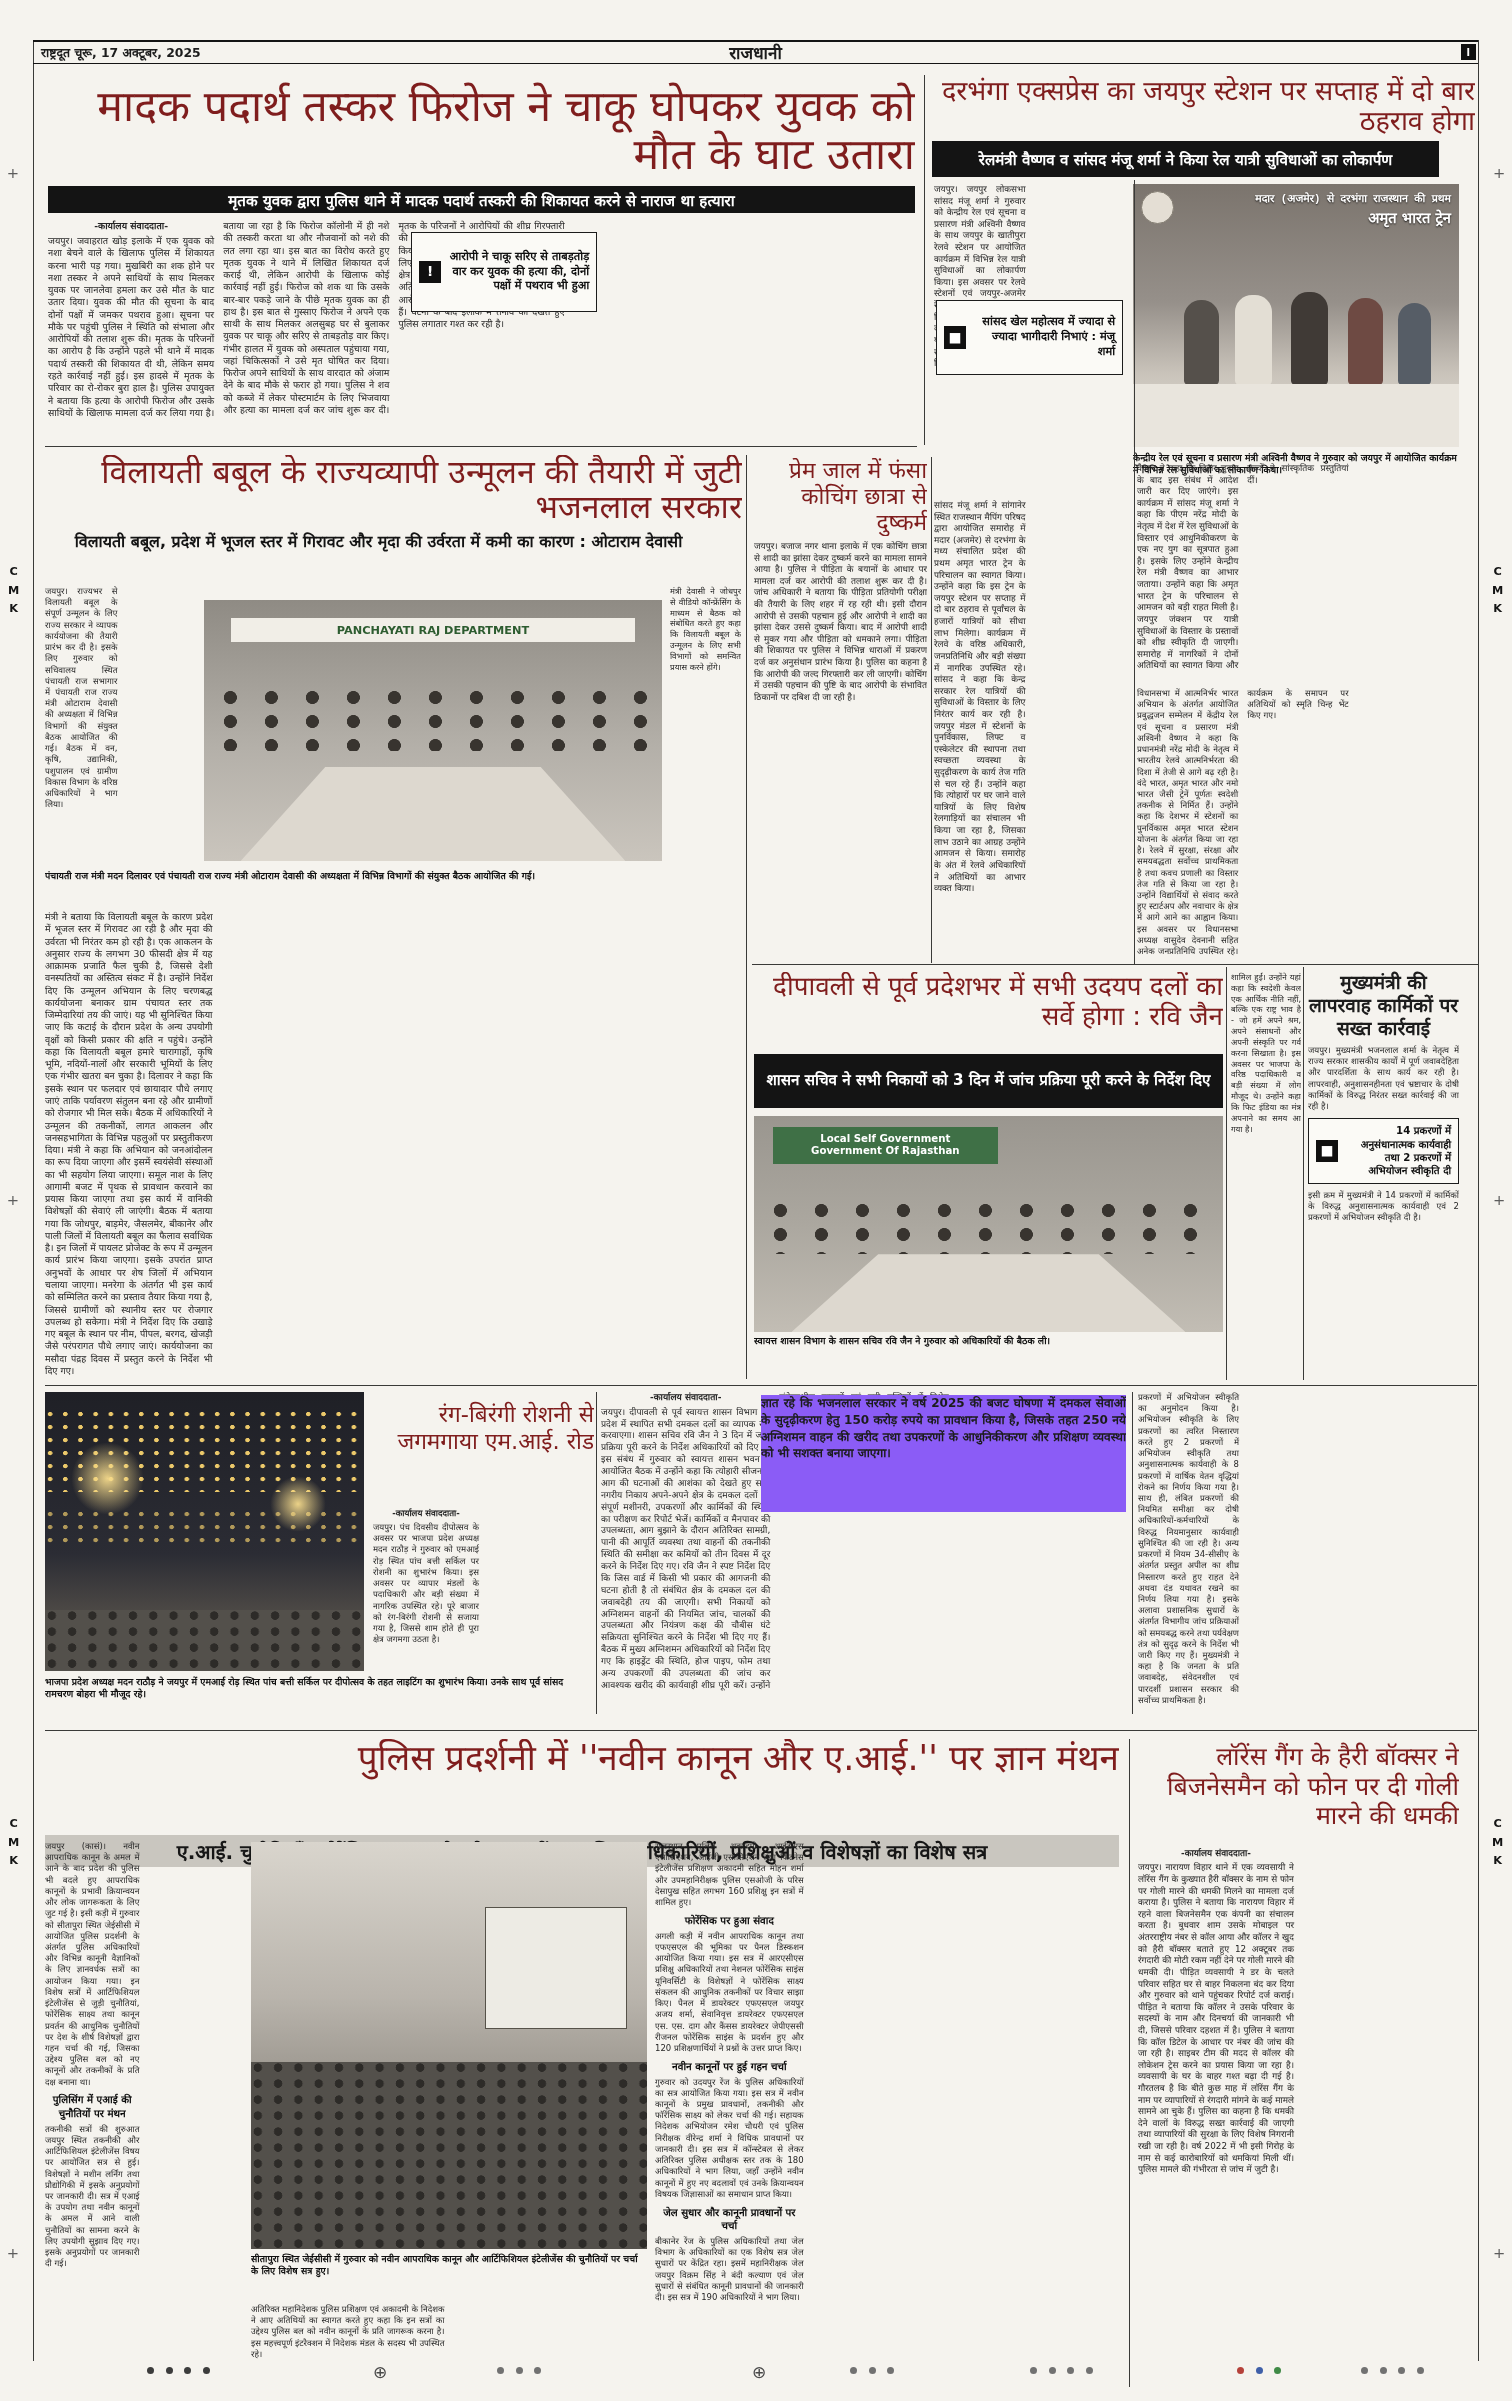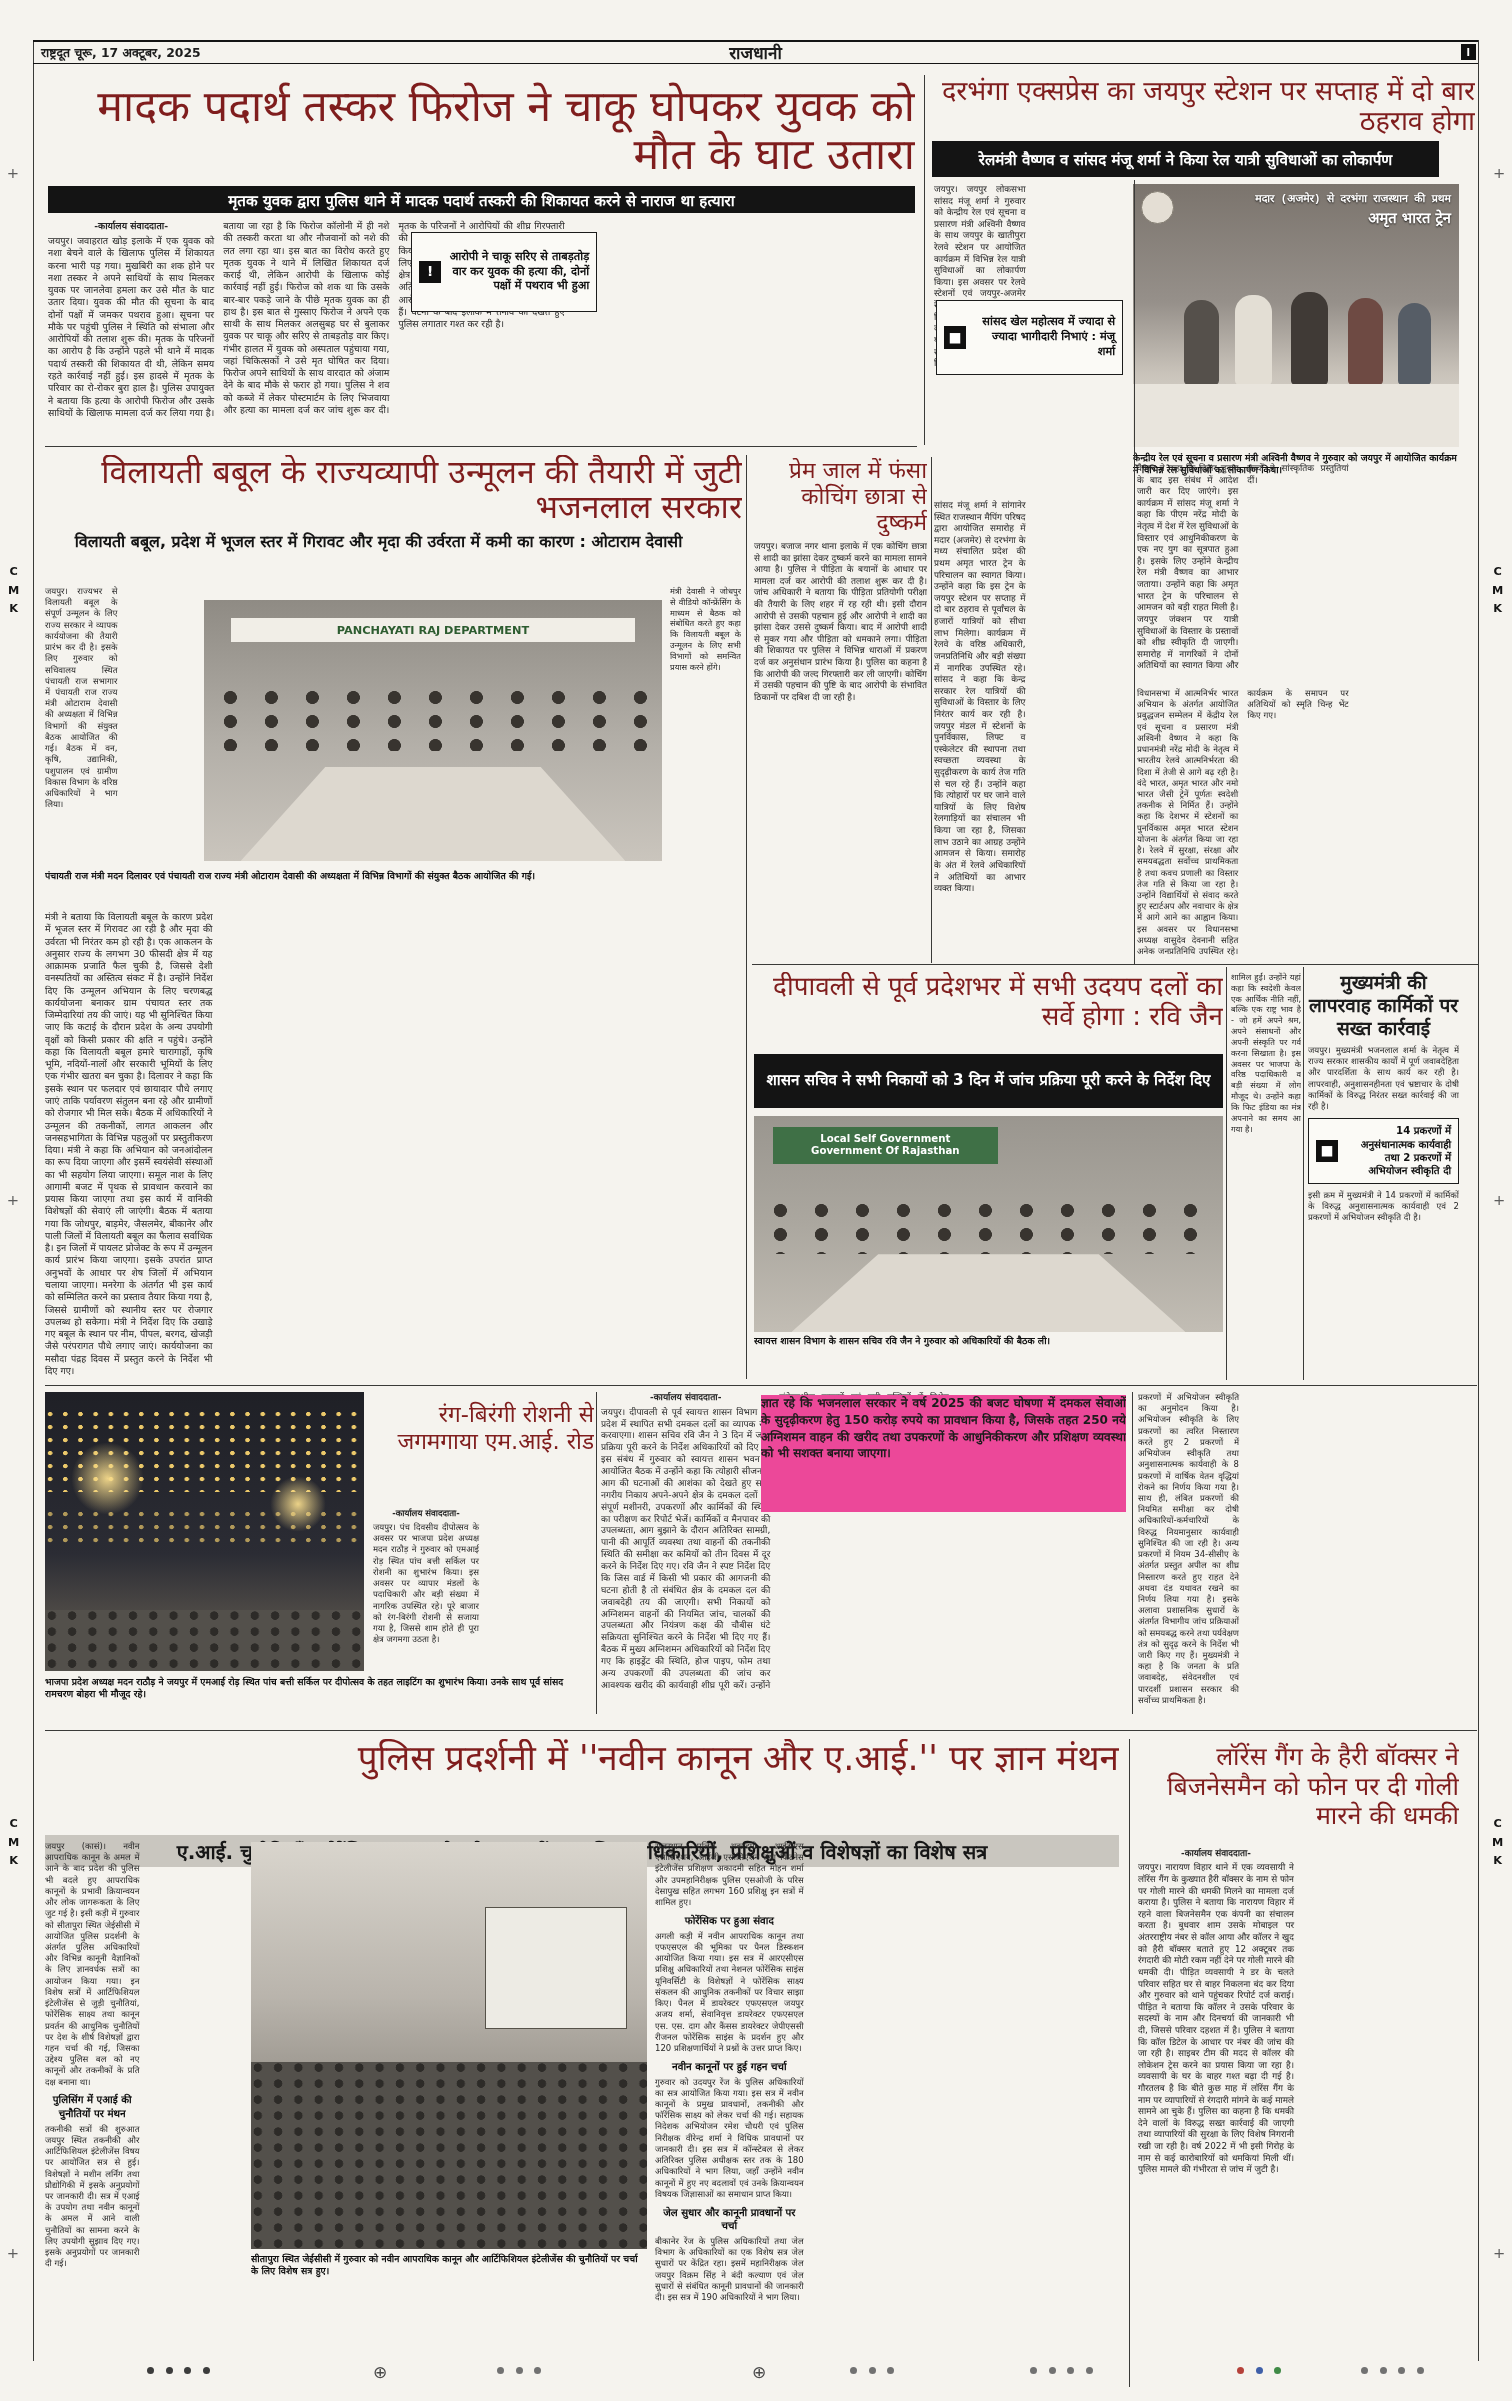--- a/index.html
+++ b/index.html
@@ -74,21 +74,21 @@
   #coaching-headline { left:754px; top:458px; width:173px; height:78px; font-size:22.6px; line-height:1.15; }
   #coaching-body { left:754px; top:541px; width:173px; height:419px; font-size:8.8px; }
   #div-coach-rail { left:931px; top:457px; height:506px; }
   #hline-mid { left:752px; top:964px; width:726px; }
 
   
   #survey-headline { left:754px; top:972px; width:469px; height:77px; font-size:26px; line-height:1.15; }
   #survey-subhead  { left:754px; top:1054px; width:469px; height:54px; font-size:15.2px; line-height:1.3; }
   #survey-photo { left:754px; top:1116px; width:469px; height:216px; }
   #survey-caption { left:754px; top:1335px; width:469px; height:24px; }
-  #survey-lead { position:absolute; left:761px; top:1395px; width:365px; height:117px; background:#ec4899;
+  #survey-lead { position:absolute; left:761px; top:1395px; width:365px; height:117px; background:#8b5cf6;
                  font-size:12px; font-weight:800; line-height:1.4; text-align:justify; overflow:hidden; z-index:3; }
   #survey-body { left:601px; top:1392px; width:526px; height:322px; font-size:9px; }
 
   
   #cm-block { position:absolute; left:1308px; top:971px; width:151px; height:409px; overflow:hidden; }
   #cm-headline { font-size:19px; font-weight:800; text-align:center; line-height:1.2; margin-bottom:5.6px; }
   #cm-body1, #cm-body2 { font-size:8.5px; line-height:1.32; text-align:justify; color:#262626; }
   #cm-box { margin:5.6px 0; font-size:10.2px; line-height:1.3; }
   #cm-body3 { left:1138px; top:1392px; width:321px; height:322px; font-size:8.5px; }
 
@@ -300,20 +300,23 @@
   <div class="body-text cols-2" id="expo-left">
     <p>जयपुर (कासं)। नवीन आपराधिक कानून के अमल में आने के बाद प्रदेश की पुलिस भी बदले हुए आपराधिक कानूनों के प्रभावी क्रियान्वयन और लोक जागरूकता के लिए जुट गई है। इसी कड़ी में गुरुवार को सीतापुरा स्थित जेईसीसी में आयोजित पुलिस प्रदर्शनी के अंतर्गत पुलिस अधिकारियों और विभिन्न कानूनी वैज्ञानिकों के लिए ज्ञानवर्धक सत्रों का आयोजन किया गया। इन विशेष सत्रों में आर्टिफिशियल इंटेलीजेंस से जुड़ी चुनौतियां, फोरेंसिक साक्ष्य तथा कानून प्रवर्तन की आधुनिक चुनौतियों पर देश के शीर्ष विशेषज्ञों द्वारा गहन चर्चा की गई, जिसका उद्देश्य पुलिस बल को नए कानूनों और तकनीकों के प्रति दक्ष बनाना था।</p>
     <h4 class="crosshead">पुलिसिंग में एआई की चुनौतियों पर मंथन</h4>
     <p>तकनीकी सत्रों की शुरुआत जयपुर स्थित तकनीकी और आर्टिफिशियल इंटेलीजेंस विषय पर आयोजित सत्र से हुई। विशेषज्ञों ने मशीन लर्निंग तथा प्रौद्योगिकी में इसके अनुप्रयोगों पर जानकारी दी। सत्र में एआई के उपयोग तथा नवीन कानूनों के अमल में आने वाली चुनौतियों का सामना करने के लिए उपयोगी सुझाव दिए गए। इसके अनुप्रयोगों पर जानकारी दी गई।</p>
   </div>
   <div class="photo" id="expo-photo" style="background:linear-gradient(180deg,#d9d5cd 0%,#b9b4ac 38%,#8e8981 68%,#6f6a62 100%);">
     <div class="ph-screen"></div>
     <div class="crowd" style="height:46%;"></div>
   </div>
   <div class="caption" id="expo-caption">सीतापुरा स्थित जेईसीसी में गुरुवार को नवीन आपराधिक कानून और आर्टिफिशियल इंटेलीजेंस की चुनौतियों पर चर्चा के लिए विशेष सत्र हुए।</div>
+  <div class="body-text cols-2" id="expo-bottom">
+    <p>अतिरिक्त महानिदेशक पुलिस प्रशिक्षण एवं अकादमी के निदेशक ने आए अतिथियों का स्वागत करते हुए कहा कि इन सत्रों का उद्देश्य पुलिस बल को नवीन कानूनों के प्रति जागरूक करना है। इस महत्त्वपूर्ण इंटरैक्शन में निदेशक मंडल के सदस्य भी उपस्थित रहे।</p>
+  </div>
   <div class="body-text cols-3" id="expo-right">
     <p>राजस्थान पुलिस अकादमी, आईटीएस एसोसिएशन, आईजी एसोसिएशन तथा फिटनेस इंटेलीजेंस प्रशिक्षण अकादमी सहित मोहन शर्मा और उपमहानिरीक्षक पुलिस एसओजी के परिस देसापुख सहित लगभग 160 प्रशिक्षु इन सत्रों में शामिल हुए।</p>
     <h4 class="crosshead">फोरेंसिक पर हुआ संवाद</h4>
     <p>अगली कड़ी में नवीन आपराधिक कानून तथा एफएसएल की भूमिका पर पैनल डिस्कशन आयोजित किया गया। इस सत्र में आरएसीएस प्रशिक्षु अधिकारियों तथा नेशनल फोरेंसिक साइंस यूनिवर्सिटी के विशेषज्ञों ने फोरेंसिक साक्ष्य संकलन की आधुनिक तकनीकों पर विचार साझा किए। पैनल में डायरेक्टर एफएसएल जयपुर अजय शर्मा, सेवानिवृत्त डायरेक्टर एफएसएल एस. एस. दाग और कैंसस डायरेक्टर जेपीएससी रीजनल फोरेंसिक साइंस के प्रदर्शन हुए और 120 प्रशिक्षणार्थियों ने प्रश्नों के उत्तर प्राप्त किए।</p>
     <h4 class="crosshead">नवीन कानूनों पर हुई गहन चर्चा</h4>
     <p>गुरुवार को उदयपुर रेंज के पुलिस अधिकारियों का सत्र आयोजित किया गया। इस सत्र में नवीन कानूनों के प्रमुख प्रावधानों, तकनीकी और फॉरेंसिक साक्ष्य को लेकर चर्चा की गई। सहायक निदेशक अभियोजन रमेश चौधरी एवं पुलिस निरीक्षक वीरेन्द्र शर्मा ने विधिक प्रावधानों पर जानकारी दी। इस सत्र में कॉन्स्टेबल से लेकर अतिरिक्त पुलिस अधीक्षक स्तर तक के 180 अधिकारियों ने भाग लिया, जहाँ उन्होंने नवीन कानूनों में हुए नए बदलावों एवं उनके क्रियान्वयन विषयक जिज्ञासाओं का समाधान प्राप्त किया।</p>
     <h4 class="crosshead">जेल सुधार और कानूनी प्रावधानों पर चर्चा</h4>
     <p>बीकानेर रेंज के पुलिस अधिकारियों तथा जेल विभाग के अधिकारियों का एक विशेष सत्र जेल सुधारों पर केंद्रित रहा। इसमें महानिरीक्षक जेल जयपुर विक्रम सिंह ने बंदी कल्याण एवं जेल सुधारों से संबंधित कानूनी प्रावधानों की जानकारी दी। इस सत्र में 190 अधिकारियों ने भाग लिया।</p>
   </div>
   <div class="vline" id="div-expo-law"></div>

